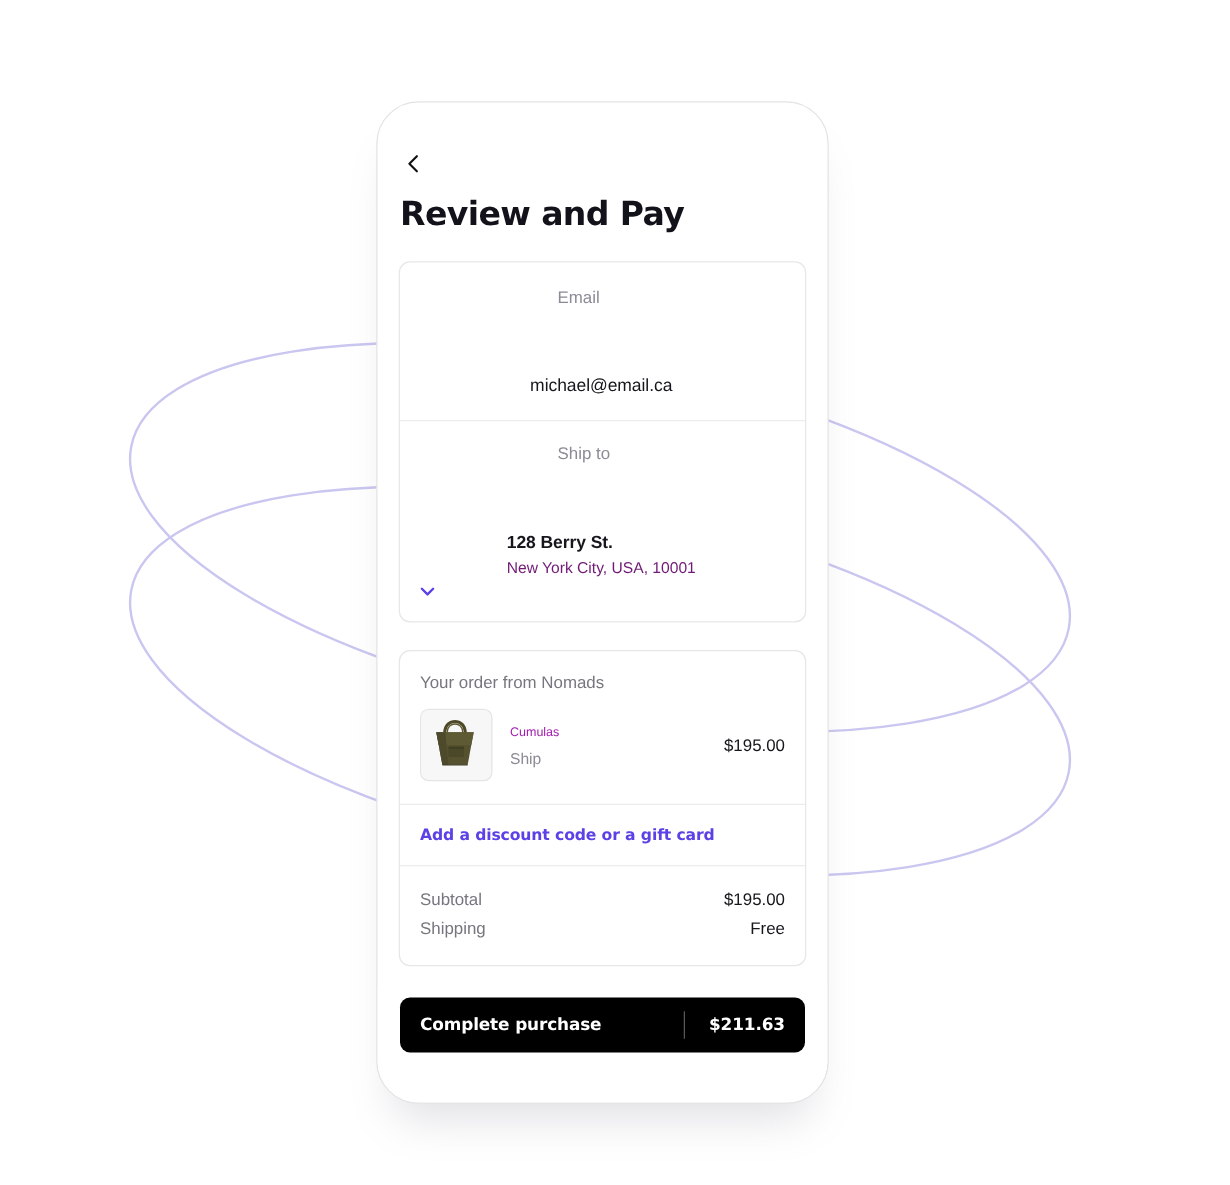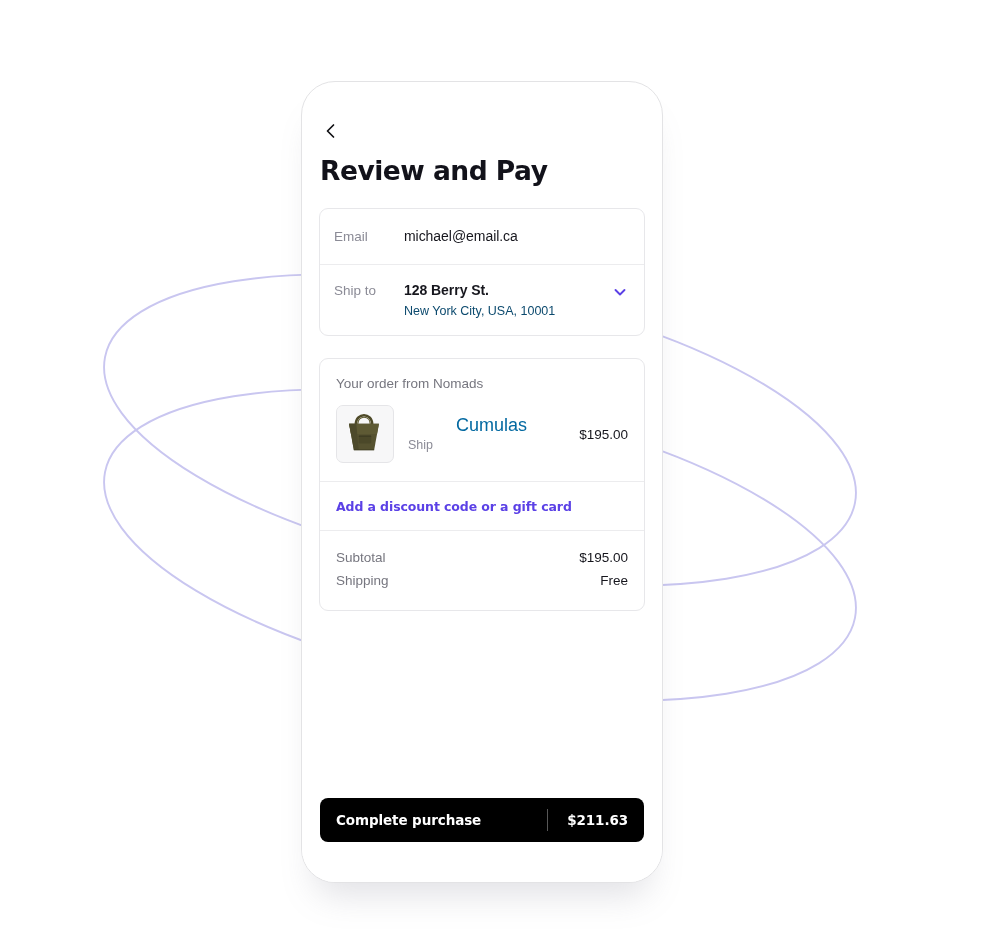--- a/index.html
+++ b/index.html
@@ -92,24 +92,25 @@
   .card {
     margin-top: 22px;
     border: 1px solid #e7e7ea;
     border-radius: 9px;
     background: #fff;
     overflow: hidden;
   }
 
   .row {
     display: flex;
-    align-items: flex-start;
+    align-items: center;
     padding: 16px 16px 16px 14px;
     border-top: 1px solid #ececee;
     position: relative;
+    flex-direction: column;
   }
   .row:first-child { border-top: none; }
 
   .row-label {
     width: 70px;
     flex: 0 0 70px;
     font-size: 13.5px;
     color: #8b8b96;
     line-height: 18px;
     padding-top: 1px;
@@ -122,21 +123,21 @@
     font-size: 14px;
     color: #16161d;
     font-weight: 600;
     line-height: 19px;
     letter-spacing: -0.05px;
   }
   .row-primary.normal { font-weight: 400; }
   .row-secondary {
     margin-top: 3px;
     font-size: 12.5px;
-    color: #0c4a6e;
+    color: #701a75;
     line-height: 16px;
   }
 
   .chev {
     flex: 0 0 16px;
     width: 16px;
     height: 16px;
     color: #5b41e6;
     align-self: flex-start;
     margin-top: 3px;
@@ -198,24 +199,23 @@
     background: #f7f7f8;
     overflow: hidden;
     position: relative;
   }
   .item-text {
     flex: 1 1 auto;
     padding-left: 14px;
     min-width: 0;
   }
   .item-name {
-    font-size: 18px;
-    color: #0369a1;
+    font-size: 10px;
+    color: #a21caf;
     line-height: 18px;
-    margin-left: 48px;
   }
   .item-variant {
     margin-top: 3px;
     font-size: 12.5px;
     color: #8b8b96;
     line-height: 16px;
   }
   .item-price {
     font-size: 13.5px;
     color: #16161d;

